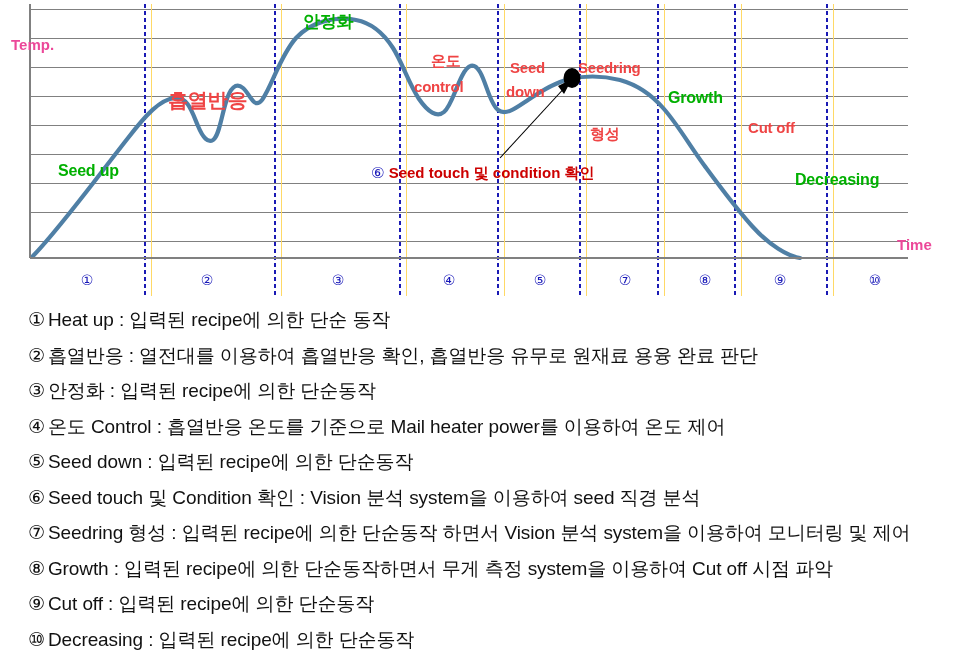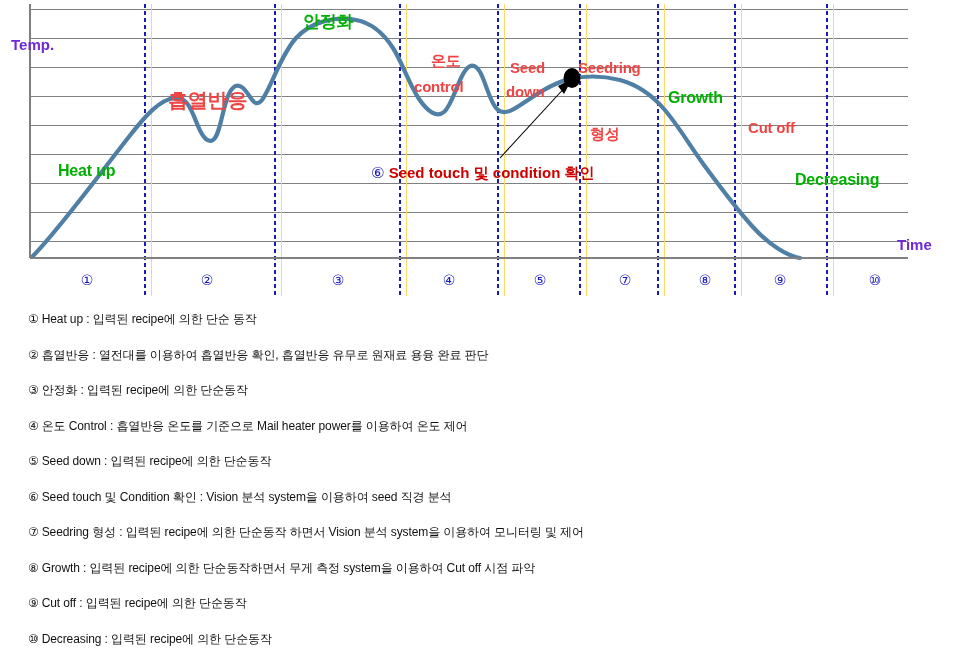--- a/index.html
+++ b/index.html
@@ -39,21 +39,21 @@
     line-height: 1.05;
     letter-spacing: -0.2px;
   }
   .lbl-green { color: #00b000; }
   .lbl-red   { color: #ef4444; }
 
   .axis-title {
     position: absolute;
     font-weight: bold;
     font-size: 15px;
-    color: #6d28d9;
+    color: #ec4899;
     white-space: nowrap;
   }
 
   .tick-num {
     position: absolute;
     color: #1717b8;
     font-size: 14px;
     font-weight: normal;
     text-align: center;
     white-space: nowrap;
@@ -77,21 +77,21 @@
     width: 963px;
     height: 357px;
     padding: 0;
     margin: 0;
   }
   .desc-row {
     position: relative;
     height: 35.5px;
     line-height: 35.5px;
     padding-left: 28px;
-    font-size: 12px;
+    font-size: 19px;
     color: #111111;
     white-space: nowrap;
     letter-spacing: -0.1px;
   }
   .desc-row .dnum {
     display: inline-block;
     margin-right: 3px;
   }
   .desc-row .dtext {
     display: inline;
@@ -171,21 +171,21 @@
       <line x1="500" y1="158" x2="568" y2="84" stroke="#000000" stroke-width="1.1"></line>
       <polygon points="572,79 558,86 564,94" fill="#000000"></polygon>
     </g>
 
     <line x1="30" y1="258" x2="908" y2="258" stroke="#808080" stroke-width="1.2" shape-rendering="crispEdges"></line>
   </svg>
 
   <div class="axis-title" style="left:11px; top:36px;">Temp.</div>
   <div class="axis-title" style="left:897px; top:236px;">Time</div>
 
-  <div class="chart-label lbl-green" style="left:58px; top:163px; font-size:16px;">Heat up</div>
+  <div class="chart-label lbl-green" style="left:58px; top:163px; font-size:16px;">Seed up</div>
 
   <div class="chart-label lbl-red" style="left:168px; top:90px; font-size:20px;">흡열반응</div>
 
   <div class="chart-label lbl-green" style="left:303px; top:13px; font-size:17px;">안정화</div>
 
   <div class="chart-label lbl-red" style="left:431px; top:53px; font-size:15px;">온도</div>
   <div class="chart-label lbl-red" style="left:414px; top:79px; font-size:15px;">control</div>
 
   <div class="chart-label lbl-red" style="left:510px; top:60px; font-size:15px;">Seed</div>
   <div class="chart-label lbl-red" style="left:506px; top:84px; font-size:15px;">down</div>

